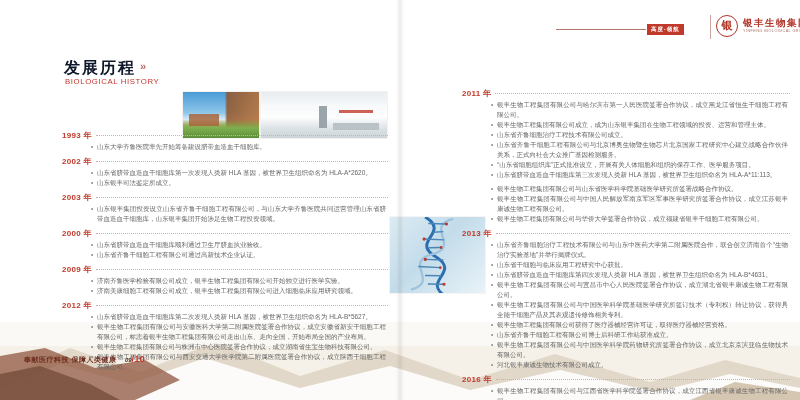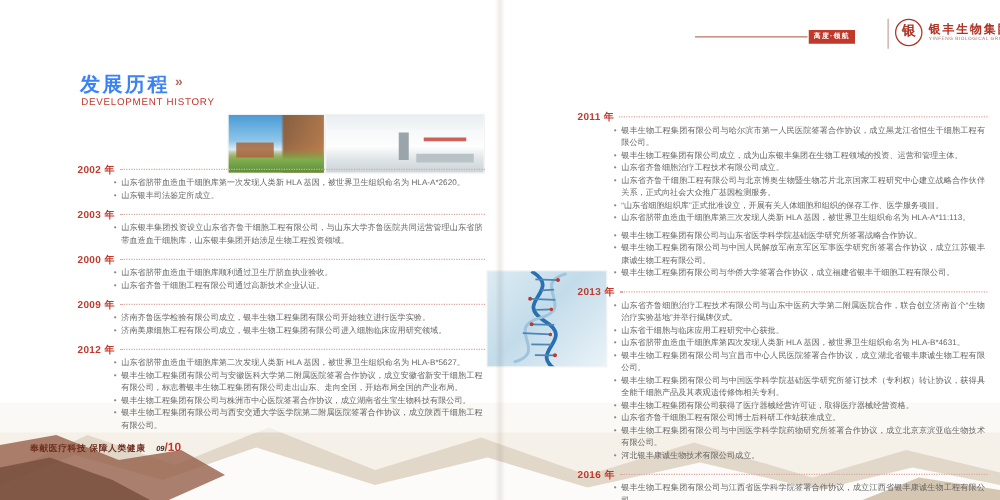--- a/index.html
+++ b/index.html
@@ -11,21 +11,21 @@
   .hdr-rule { position:absolute; left:556px; top:29px; width:90px; height:1px; background:#b5766a; }
   .hdr-badge { position:absolute; left:647px; top:24px; height:11px; padding:0 4px; background:#c0392b; color:#fff;
                font-size:5.5px; line-height:11px; letter-spacing:1px; font-weight:bold; }
   .hdr-vline { position:absolute; left:710px; top:15px; width:1px; height:24px; background:#c9a49c; }
   .logo-mark { position:absolute; left:716px; top:15px; width:22px; height:22px; border:1.6px solid #b03326;
                border-radius:50%; color:#b03326; font-size:11px; font-weight:bold; text-align:center; line-height:19px; }
   .logo-cn { position:absolute; left:743px; top:17px; color:#b03326; font-size:9.5px; font-weight:bold; letter-spacing:1.5px; white-space:nowrap; }
   .logo-en { position:absolute; left:743px; top:29px; color:#a8756b; font-size:3.8px; letter-spacing:0.4px; white-space:nowrap; }
 
   
-  .title-cn { position:absolute; left:64px; top:58px; color:#3b82f6; font-size:16px; font-weight:bold; letter-spacing:2px; }
+  .title-cn { position:absolute; left:64px; top:58px; color:#0f172a; font-size:16px; font-weight:bold; letter-spacing:2px; }
   .title-arrow { position:absolute; left:140px; top:60px; color:#b8685e; font-size:11px; font-weight:bold; }
   .title-en { position:absolute; left:65px; top:77px; color:#c5352b; font-size:7.8px; letter-spacing:0.6px; }
 
   
   .photo { position:absolute; top:92px; height:46px; z-index:3; box-shadow:0 0 0 1px rgba(0,0,0,0.05); }
   .photo-ext { left:183px; width:76px;
     background:
       linear-gradient(to bottom, rgba(0,0,0,0) 60%, #7fae4e 78%, #5d8f3a 100%),
       linear-gradient(to right, rgba(0,0,0,0) 55%, rgba(146,84,40,0.85) 58%, rgba(181,113,58,0.9) 100%),
       linear-gradient(to bottom, #4a9bd6 0%, #8ec6ea 45%, #d9ecf7 60%, #caa878 75%, #b9a06e 100%); }
@@ -72,32 +72,41 @@
 
   <div class="hdr-rule"></div>
   <div class="hdr-badge">高度·领航</div>
   <div class="hdr-vline"></div>
   <div class="logo-mark">银</div>
   <div class="logo-cn">银丰生物集团</div>
   <div class="logo-en">YINFENG BIOLOGICAL GROUP</div>
 
   <div class="title-cn">发展历程</div>
   <div class="title-arrow">»</div>
-  <div class="title-en">DEVELOPMENT HISTORY</div>
+  <div class="title-en">BIOLOGICAL HISTORY</div>
 
   <div class="photo photo-ext">
       <div class="bldg"></div>
     </div>
   <div class="photo photo-int">
     <div class="accent"></div>
     <div class="pillar"></div>
     <div class="desk"></div>
   </div>
 
   <div class="tl tl-left">
+    <div class="yb">
+      <div class="yrow">
+          <span class="year">1993 年</span>
+          <span class="leader"></span>
+        </div>
+      <ul>
+          <li>山东大学齐鲁医院率先开始筹备建设脐带血造血干细胞库。</li>
+        </ul>
+    </div>
     <div class="yb">
       <div class="yrow">
           <span class="year">2002 年</span>
           <span class="leader"></span>
         </div>
       <ul>
         <li>山东省脐带血造血干细胞库第一次发现人类新 HLA 基因，被世界卫生组织命名为 HLA-A*2620。</li>
         <li>山东银丰司法鉴定所成立。</li>
       </ul>
     </div>

